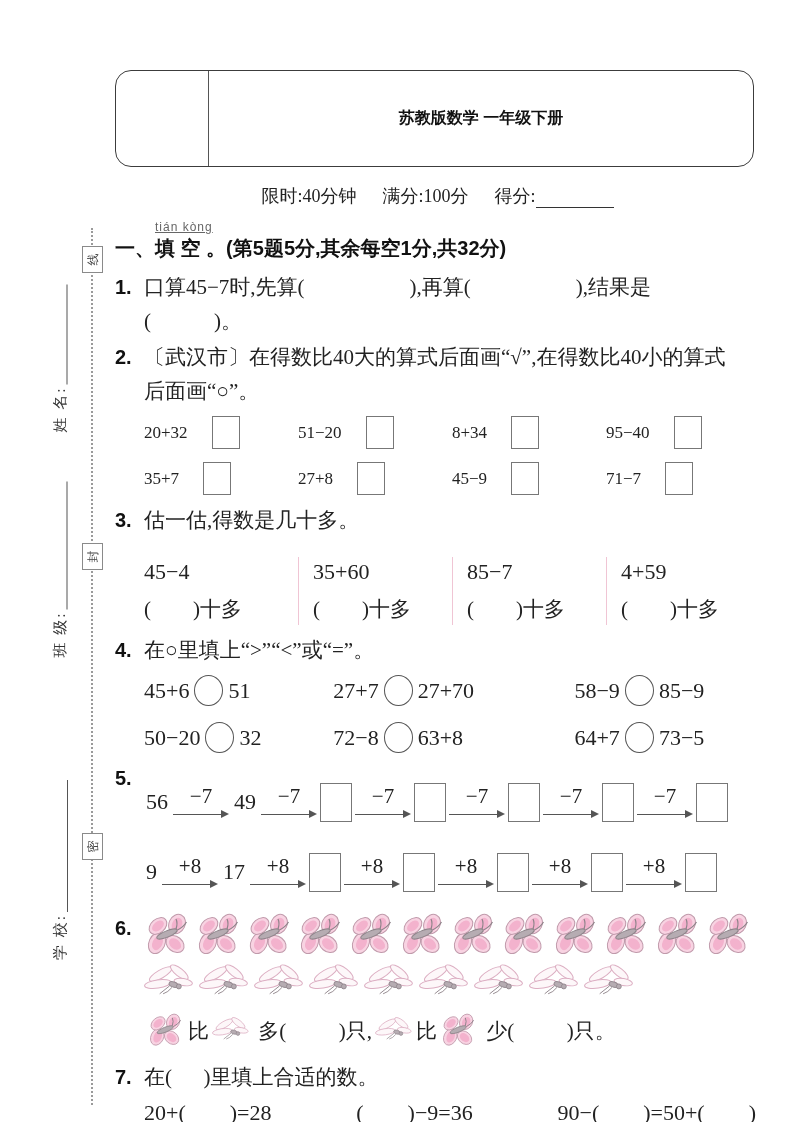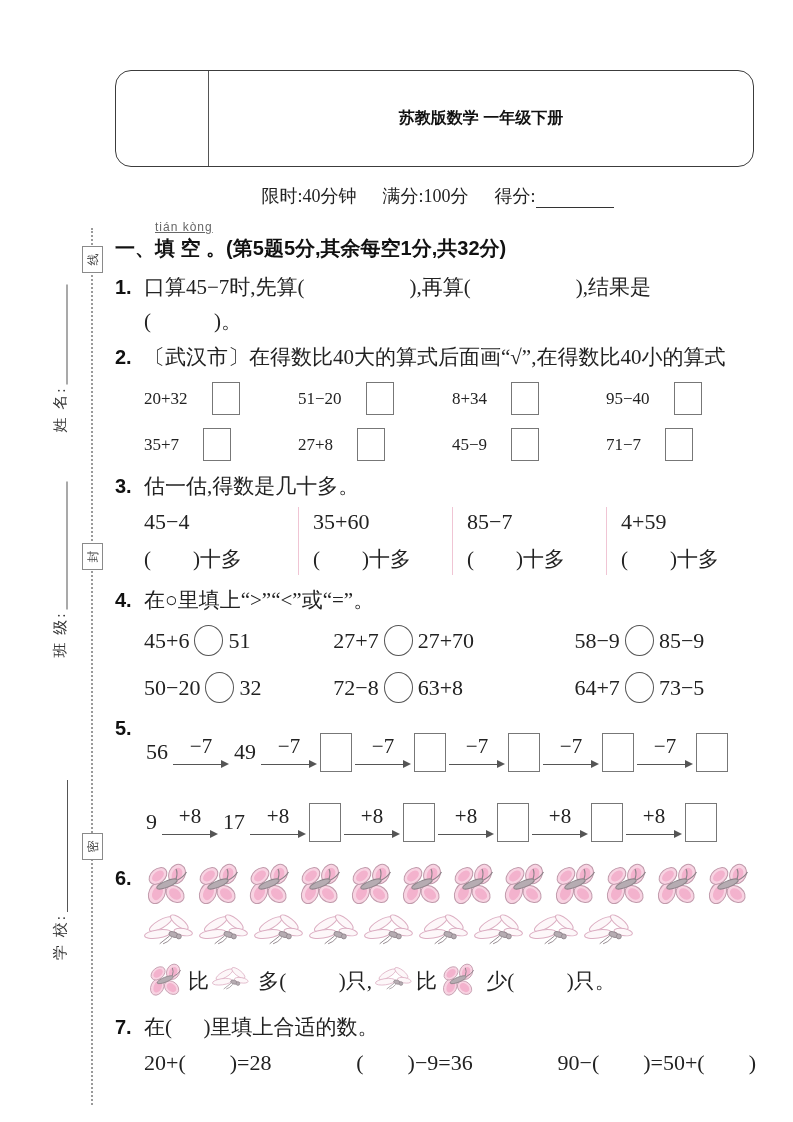--- a/index.html
+++ b/index.html
@@ -42,21 +42,21 @@
   .qtext{font-size:21px;line-height:1.62;color:#222;}
   .q1{margin-top:8px;} .q2{margin-top:2px;} .q3{margin-top:8px;} .q4{margin-top:8px;}
   .q5{margin-top:8px;} .q6{margin-top:10px;} .q7{margin-top:12px;}
 
   
   .q2-grid{margin-top:8px;display:grid;grid-template-columns:repeat(4,1fr);row-gap:13px;}
   .q2-item{display:flex;align-items:center;gap:24px;font-size:17px;}
   .ansbox{display:inline-block;width:26px;height:31px;border:1.2px solid #777;background:#fff;}
 
   
-  .q3-grid{margin-top:4px;display:grid;grid-template-columns:repeat(4,1fr);}
+  .q3-grid{margin-top:20px;display:grid;grid-template-columns:repeat(4,1fr);}
   .q3-col{padding:2px 0 2px 14px;}
   .q3-col:first-child{padding-left:0;}
   .q3-col + .q3-col{border-left:1px solid #f0c5d4;}
   .q3-expr{font-size:22px;}
   .q3-ans{font-size:21px;margin-top:10px;}
 
   
   .q4-grid{margin-top:8px;display:grid;grid-template-columns:1.02fr 1.3fr 1fr;row-gap:16px;}
   .q4-item{display:flex;align-items:center;font-size:22px;}
   .cmp-circle{display:inline-block;width:27px;height:29px;border:1.2px solid #555;border-radius:50%;
@@ -142,20 +142,21 @@
       <div class="qbody">
         <div class="qtext pre">口算45−7时,先算(                    ),再算(                    ),结果是</div>
         <div class="qtext pre">(            )。</div>
       </div>
     </div>
 
     <div class="question q2">
       <span class="qnum">2.</span>
       <div class="qbody">
         <div class="qtext pre">〔武汉市〕在得数比40大的算式后面画“√”,在得数比40小的算式</div>
+        <div class="qtext pre">后面画“○”。</div>
         <div class="q2-grid" id="q2-grid">
             <div class="q2-item">
               <span class="pre">20+32</span>
               <span class="ansbox"></span>
             </div>
             <div class="q2-item">
               <span class="pre">51−20</span>
               <span class="ansbox"></span>
             </div>
             <div class="q2-item">

